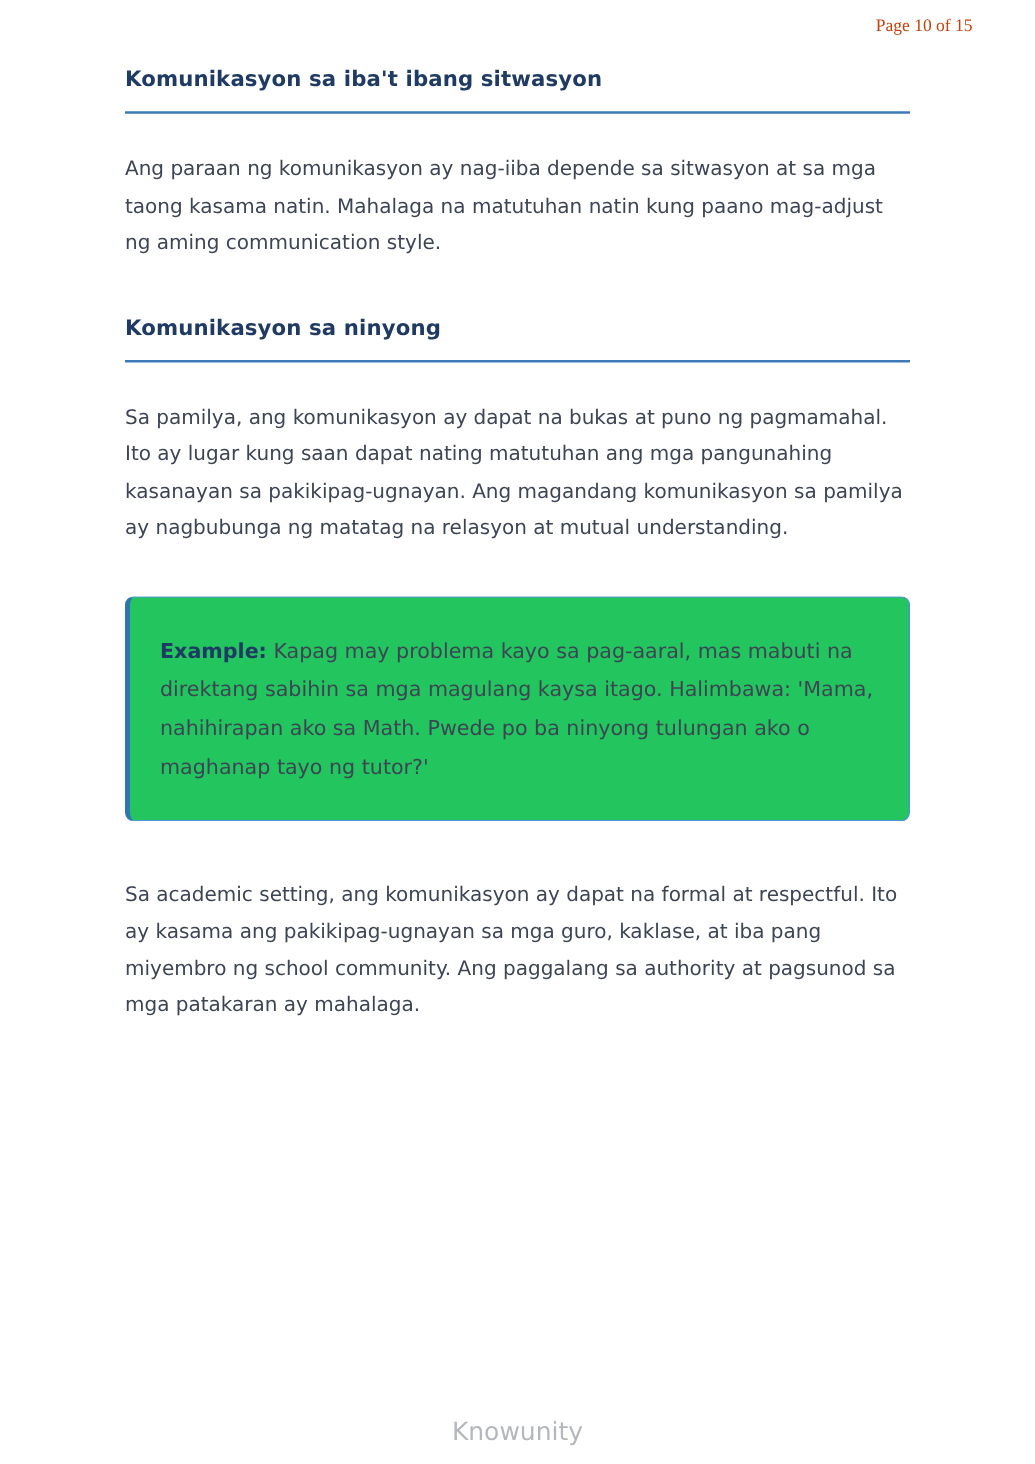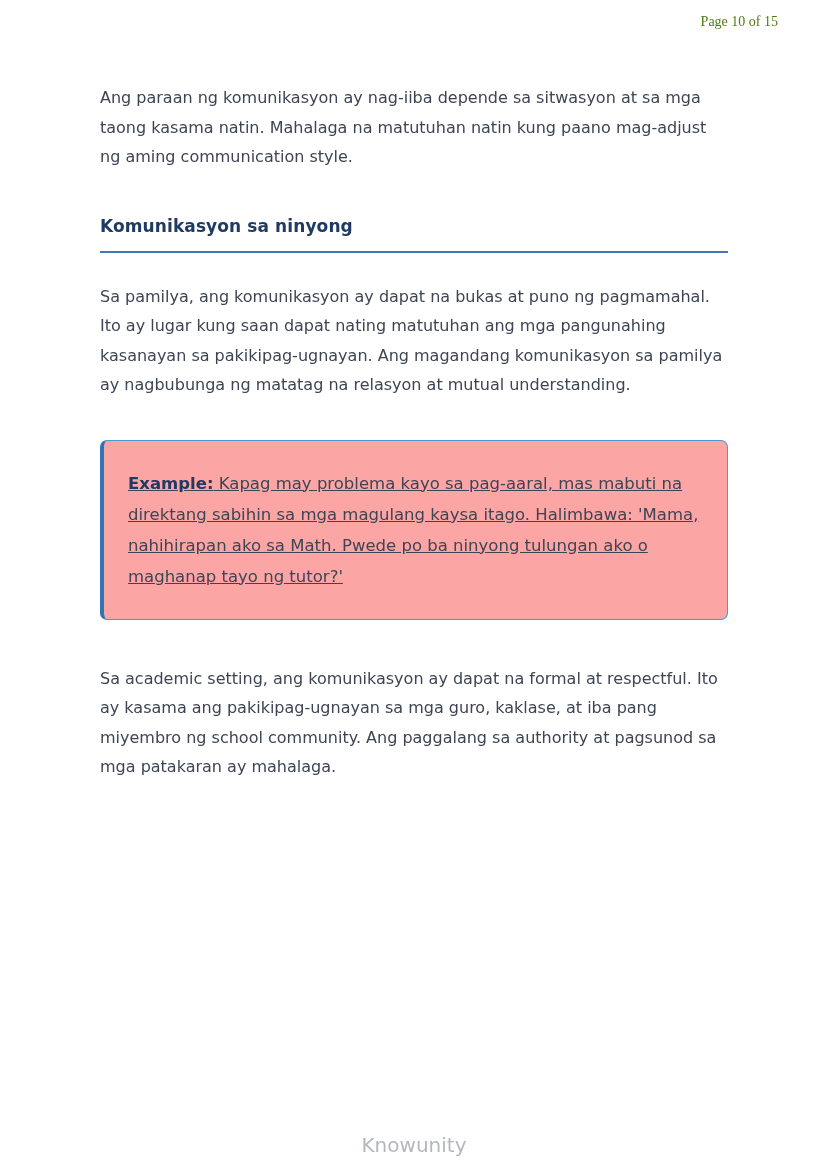--- a/index.html
+++ b/index.html
@@ -10,21 +10,21 @@
     position: relative;
     font-family: "DejaVu Sans", "Liberation Sans", sans-serif;
     color: #3d4554;
   }
   .page-number {
     position: absolute;
     top: 14px;
     right: 50px;
     font-family: "Liberation Serif", "DejaVu Serif", serif;
     font-size: 14px;
-    color: #4d7c0f;
+    color: #c2410c;
   }
   .content {
     position: absolute;
     top: 54px;
     left: 100px;
     width: 628px;
   }
   .section { margin-bottom: 44px; }
   .section-heading {
     font-size: 17px;
@@ -38,26 +38,25 @@
     margin-top: 29px;
     font-size: 16px;
     line-height: 29.5px;
     color: #3d4554;
   }
   .example-box {
     margin-top: 40px;
     border: 1.5px solid #4f94d4;
     border-left: 4px solid #2f74b5;
     border-radius: 7px;
-    background: #fca5a5;
+    background: #22c55e;
     padding: 27px 26px 27px 24px;
     font-size: 16.5px;
     line-height: 31px;
     color: #3d4554;
-    text-decoration: underline;
   }
   .example-label {
     font-weight: 700;
     color: #1f3b63;
   }
   .footer-brand {
     position: absolute;
     bottom: 14px;
     left: 0;
     width: 100%;
@@ -67,20 +66,21 @@
   }
 </style>
 </head>
 <body>
 
 <div class="page-number">Page 10 of 15</div>
 
 <div class="content">
 
   <div class="section">
+    <h2 class="section-heading">Komunikasyon sa iba't ibang sitwasyon</h2>
     <p class="section-paragraph">Ang paraan ng komunikasyon ay nag-iiba depende sa sitwasyon at sa mga taong kasama natin. Mahalaga na matutuhan natin kung paano mag-adjust ng aming communication style.</p>
   </div>
 
   <div class="section">
     <h2 class="section-heading">Komunikasyon sa ninyong</h2>
     <p class="section-paragraph">Sa pamilya, ang komunikasyon ay dapat na bukas at puno ng pagmamahal. Ito ay lugar kung saan dapat nating matutuhan ang mga pangunahing kasanayan sa pakikipag-ugnayan. Ang magandang komunikasyon sa pamilya ay nagbubunga ng matatag na relasyon at mutual understanding.</p>
     <div class="example-box">
       <span class="example-label">Example:</span><span> Kapag may problema kayo sa pag-aaral, mas mabuti na direktang sabihin sa mga magulang kaysa itago. Halimbawa: 'Mama, nahihirapan ako sa Math. Pwede po ba ninyong tulungan ako o maghanap tayo ng tutor?'</span>
     </div>
   </div>

